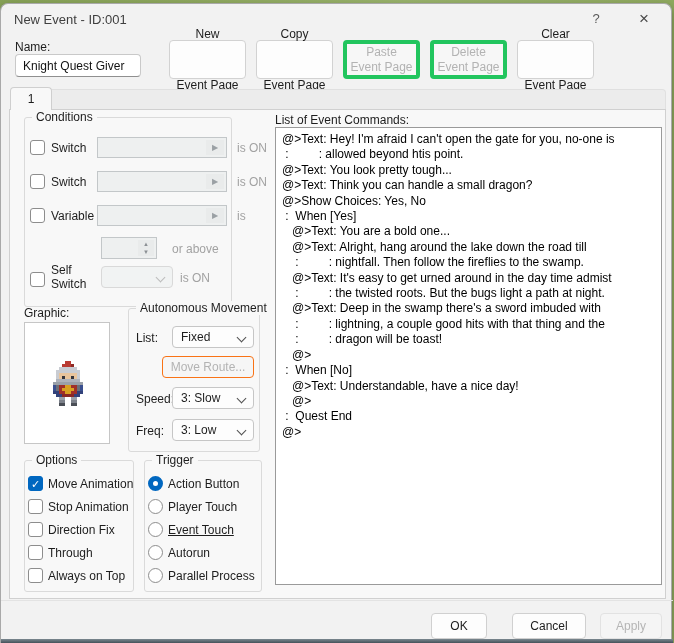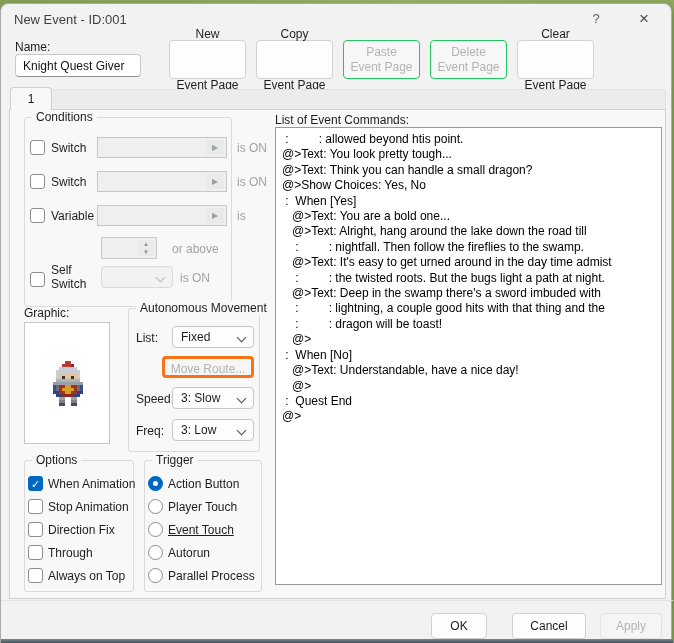--- a/index.html
+++ b/index.html
@@ -37,21 +37,21 @@
     left:14px;top:50px;width:126px;height:23px;
     border:1px solid #c9c9c9;border-bottom-color:#8f8f8f;border-radius:4px;
     background:#fff;padding:0 7px;font:12px "Liberation Sans","DejaVu Sans",sans-serif;color:#111;
   }
   .page-btn{
     top:36px;width:77px;height:39px;border-radius:4px;
     display:flex;flex-direction:column;align-items:center;justify-content:center;
     font-size:12px;line-height:15px;text-align:center;cursor:default;
   }
   .page-btn.enabled{background:#fdfdfd;border:1px solid #d2d2d2;color:#1d1d1d;gap:36px;}
-  .page-btn.disabled{background:#f7f7f7;border:1px solid #22c55e;color:#b3b3b3;}
+  .page-btn.disabled{background:#f7f7f7;border:4px solid #22c55e;color:#b3b3b3;}
   
   .tabstrip{left:9px;top:85px;width:656px;height:21px;background:#ececec;border:1px solid #e0e0e0;border-bottom:none;border-radius:4px 4px 0 0;}
   .tab{
     left:9px;top:83px;width:42px;height:23px;z-index:3;
     background:var(--pane_bg);border:1px solid #cfcfcf;border-bottom:none;border-radius:4px 4px 0 0;
     text-align:center;line-height:22px;font-size:12px;color:#1d1d1d;
   }
   .pane{
     left:8px;top:105px;width:657px;height:490px;z-index:2;
     background:var(--pane_bg);border:1px solid #d0d0d0;
@@ -74,21 +74,21 @@
   .spin-btns{position:absolute;right:2px;top:2px;bottom:2px;width:16px;display:flex;flex-direction:column;}
   .spin-btns span{flex:1;background:#e9ebeb;color:#8b9094;font-size:6px;line-height:8px;text-align:center;}
   .dropdown{
     background:#fdfdfd;border:1px solid #c6c6c6;border-radius:4px;
     font-size:12px;color:#1d1d1d;padding:3px 20px 0 8px;cursor:default;
   }
   .dropdown.disabled{background:#f1f3f3;border-color:#d9d9d9;color:#b5b5b5;}
   .chev{position:absolute;right:8px;top:7px;width:7px;height:7px;border-left:1.4px solid #505050;border-bottom:1.4px solid #505050;transform:rotate(-45deg);}
   .dropdown.disabled .chev{border-color:#bcbcbc;}
   .sim-btn{border-radius:4px;text-align:center;font-size:12px;cursor:default;}
-  .sim-btn.disabled{background:#f6f6f6;border:3px solid #f97316;color:#b3b3b3;}
+  .sim-btn.disabled{background:#f6f6f6;border:1px solid #f97316;color:#b3b3b3;}
   .graphic-box{background:#fff;border:1px solid #c6c6c6;}
   
   .cmd-label{left:265px;top:3px;}
   .cmd-box{
     left:265px;top:17px;width:387px;height:458px;
     background:#fff;border:1px solid #9a9a9a;
     padding:4px 6px;overflow:hidden;
   }
   .cmd-line{white-space:pre;font-size:12px;line-height:15.4px;color:#000;}
   
@@ -244,21 +244,21 @@
     <span class="abs" style="left:126px;top:314px;">Freq:</span>
     <div class="abs dropdown" style="left:162px;top:309px;width:82px;height:22px;">
       <span>3: Low</span>
       <span class="chev"></span>
     </div>
 
     <div class="abs groupbox" style="left:14px;top:350px;width:110px;height:132px;"></div>
     <span class="abs grouplabel" style="left:22px;top:343px;">Options</span>
 
     <span class="abs cb checked" style="left:18px;top:366px;"><span>✓</span></span>
-    <span class="abs" style="left:38px;top:367px;">When Animation</span>
+    <span class="abs" style="left:38px;top:367px;">Move Animation</span>
     <span class="abs cb" style="left:18px;top:389px;"></span>
     <span class="abs" style="left:38px;top:390px;">Stop Animation</span>
     <span class="abs cb" style="left:18px;top:412px;"></span>
     <span class="abs" style="left:38px;top:413px;">Direction Fix</span>
     <span class="abs cb" style="left:18px;top:435px;"></span>
     <span class="abs" style="left:38px;top:436px;">Through</span>
     <span class="abs cb" style="left:18px;top:458px;"></span>
     <span class="abs" style="left:38px;top:459px;">Always on Top</span>
 
     <div class="abs groupbox" style="left:134px;top:350px;width:118px;height:132px;"></div>
@@ -270,20 +270,21 @@
     <span class="abs" style="left:158px;top:390px;">Player Touch</span>
     <span class="abs radio" style="left:138px;top:412px;"></span>
     <span class="abs" style="left:158px;top:413px;text-decoration:underline;">Event Touch</span>
     <span class="abs radio" style="left:138px;top:435px;"></span>
     <span class="abs" style="left:158px;top:436px;">Autorun</span>
     <span class="abs radio" style="left:138px;top:458px;"></span>
     <span class="abs" style="left:158px;top:459px;">Parallel Process</span>
 
     <span class="abs cmd-label">List of Event Commands:</span>
     <div class="abs cmd-box">
+      <div class="cmd-line">@&gt;Text: Hey! I'm afraid I can't open the gate for you, no-one is</div>
       <div class="cmd-line"> :         : allowed beyond htis point.</div>
       <div class="cmd-line">@&gt;Text: You look pretty tough...</div>
       <div class="cmd-line">@&gt;Text: Think you can handle a small dragon?</div>
       <div class="cmd-line">@&gt;Show Choices: Yes, No</div>
       <div class="cmd-line"> :  When [Yes]</div>
       <div class="cmd-line">   @&gt;Text: You are a bold one...</div>
       <div class="cmd-line">   @&gt;Text: Alright, hang around the lake down the road till</div>
       <div class="cmd-line">    :         : nightfall. Then follow the fireflies to the swamp.</div>
       <div class="cmd-line">   @&gt;Text: It's easy to get urned around in the day time admist</div>
       <div class="cmd-line">    :         : the twisted roots. But the bugs light a path at night.</div>

